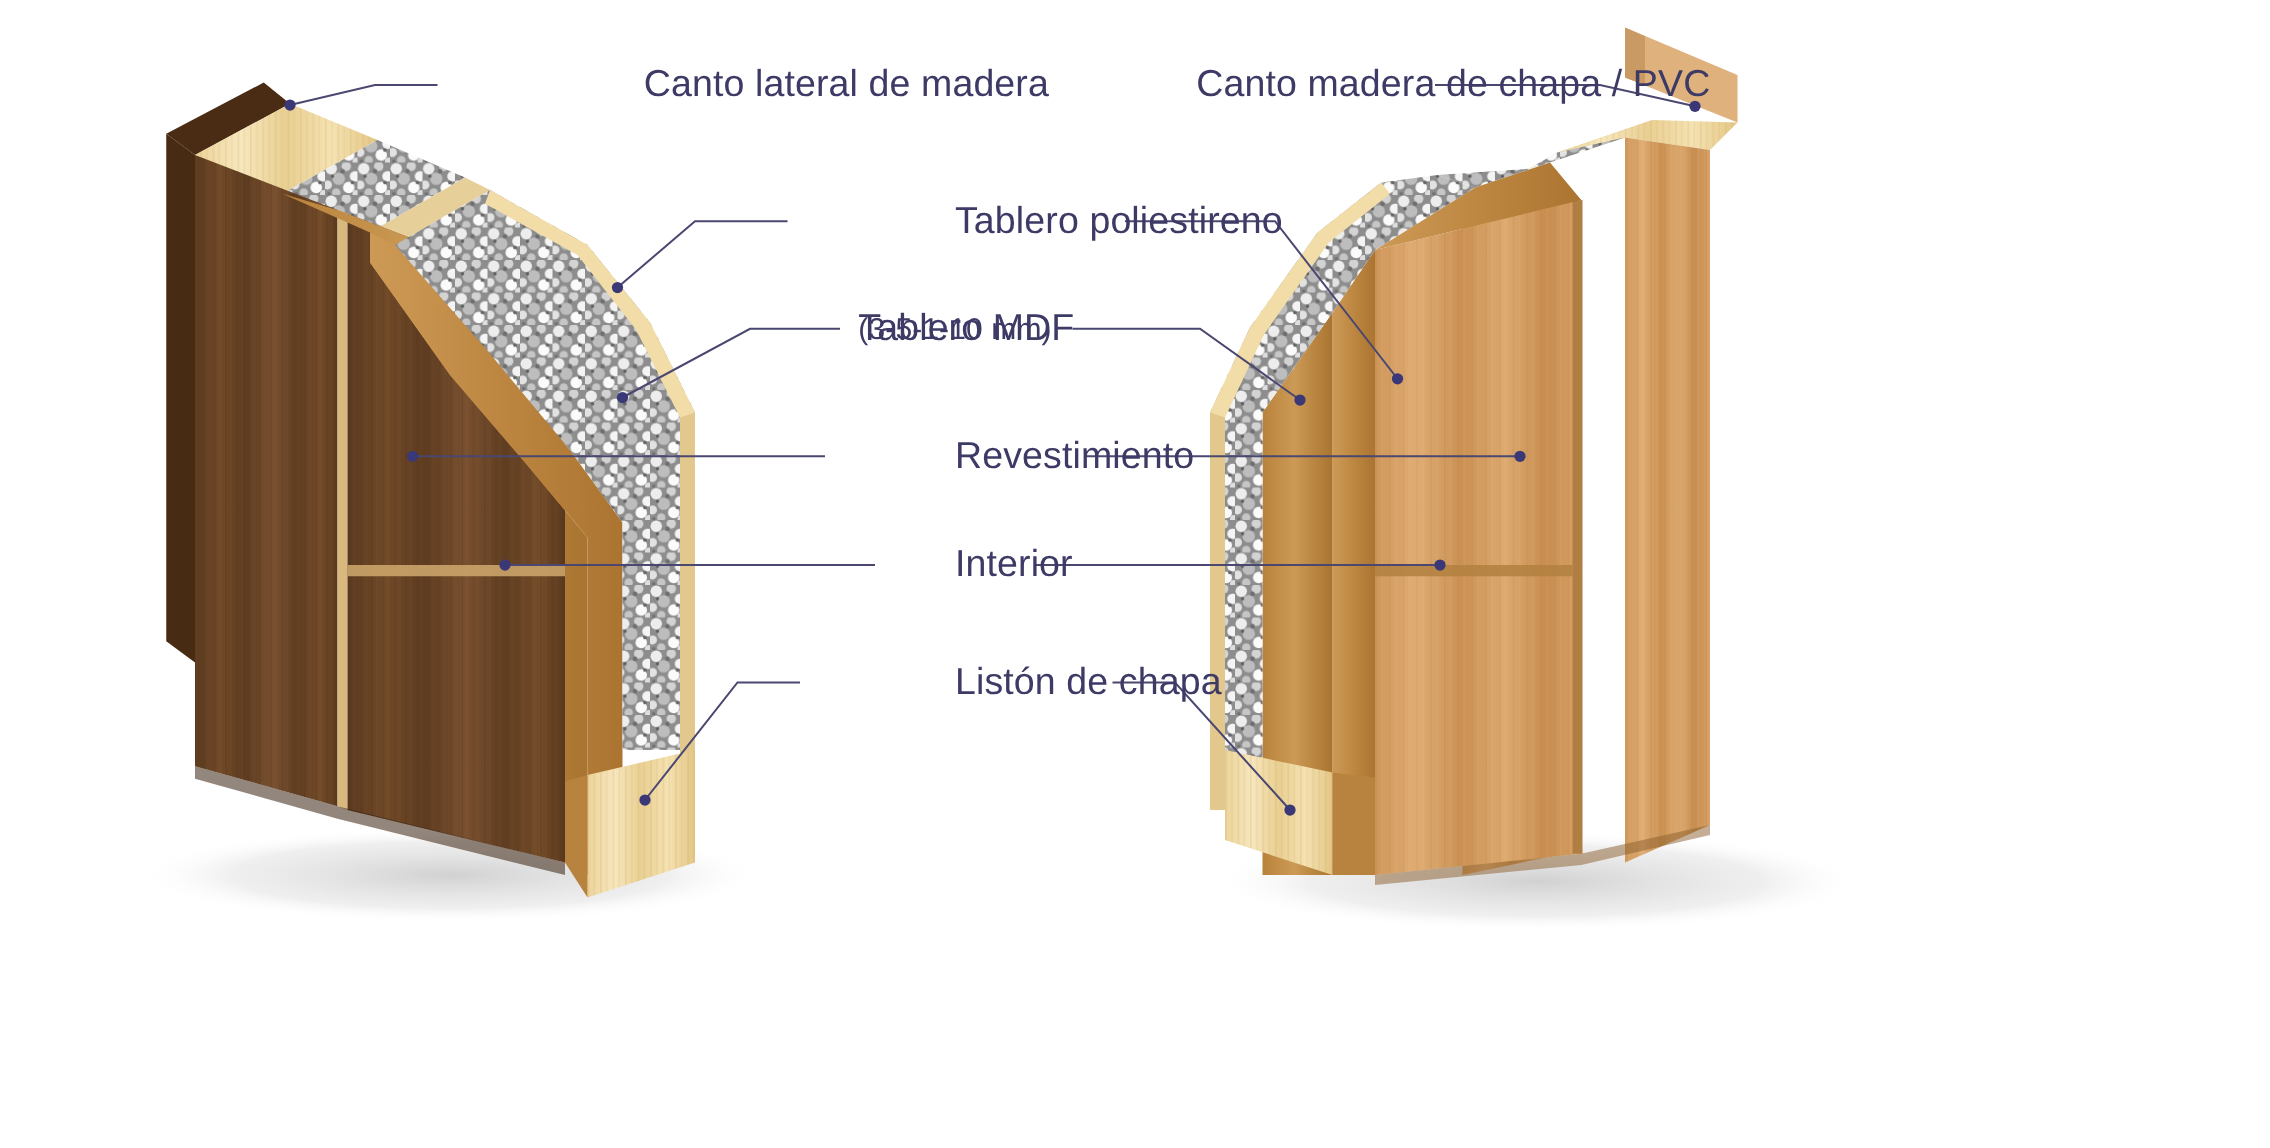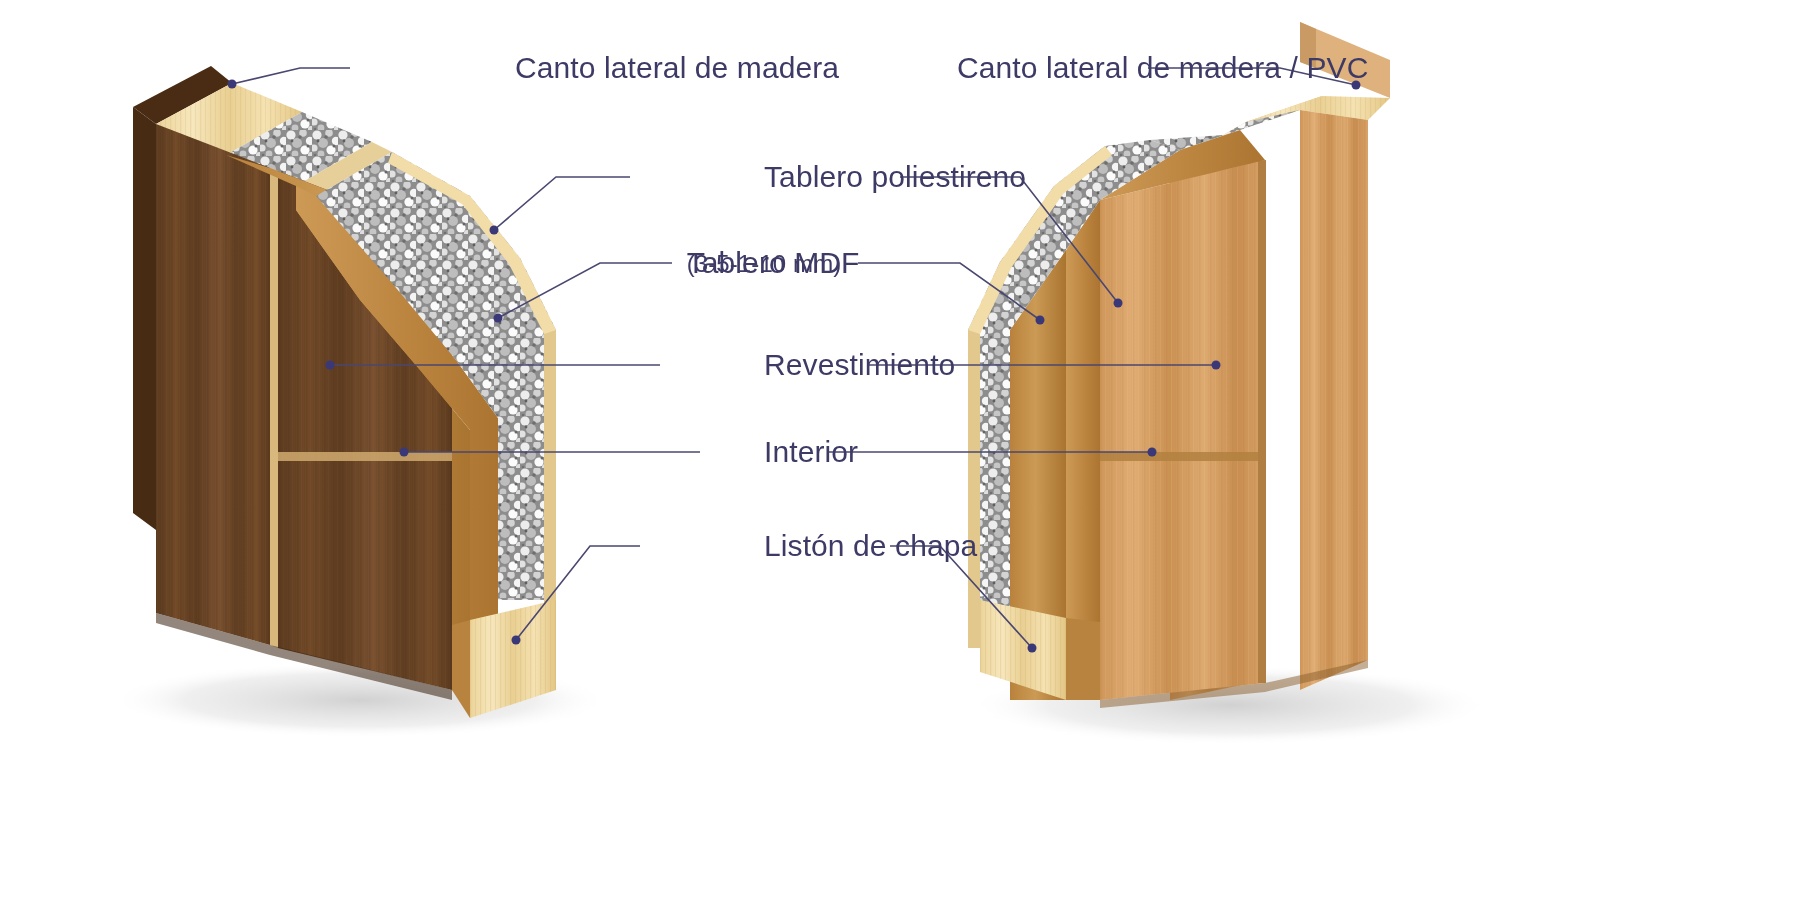--- a/index.html
+++ b/index.html
@@ -228,21 +228,21 @@
       <circle cx="516" cy="640" r="4.5"></circle>
       <circle cx="1032" cy="648" r="4.5"></circle>
     </g>
   </svg>
 
   <div class="lbl-wrap" style="left:515px;top:52px;transform:translateX(-50%);">
     <div class="lbl">Canto lateral de madera</div>
   </div>
 
   <div class="lbl-wrap" style="left:957px;top:52px;transform:translateX(-50%);">
-    <div class="lbl">Canto lateral de madera / PVC</div>
+    <div class="lbl">Canto madera de chapa / PVC</div>
   </div>
 
   <div class="lbl-wrap" style="left:764px;top:161px;transform:translateX(-50%);">
     <div class="lbl">Tablero poliestireno</div>
   </div>
 
   <div class="lbl-wrap" style="left:764px;top:247px;transform:translateX(-50%);">
     <div class="lbl">Tablero MDF</div>
     <div class="lbl sub" style="position:static;margin-top:4px;">(3-5-1-10 mm)</div>
   </div>

